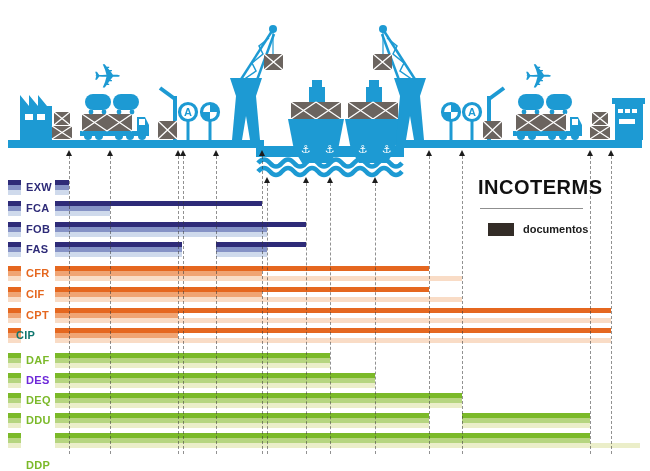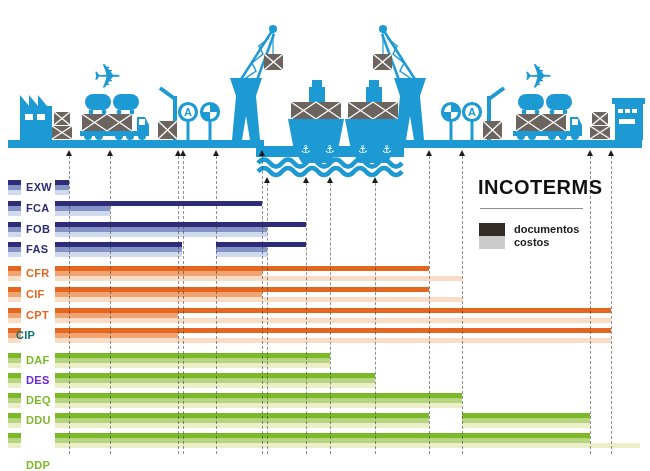--- a/index.html
+++ b/index.html
@@ -12,21 +12,21 @@
   #guides{position:absolute;left:0;top:0;width:650px;height:471px;z-index:3;pointer-events:none;}
   .bar-seg{position:absolute;height:5px;}
   .row-label{position:absolute;font-weight:bold;font-size:11px;line-height:15px;letter-spacing:.3px;}
   .swatch-stripe{position:absolute;width:13px;height:5px;}
   .guide-line{position:absolute;width:0;border-left:1px dashed rgba(55,55,55,.55);}
   .guide-arrow{position:absolute;width:0;height:0;border-left:3.5px solid transparent;
     border-right:3.5px solid transparent;border-bottom:6px solid #1c1c1c;}
   .legend{position:absolute;left:478px;top:176px;width:164px;z-index:4;}
   .legend-title{font-weight:bold;font-size:20px;color:#111;letter-spacing:.5px;}
   .legend-rule{border:0;border-top:1.5px solid #8f8f8f;margin:9px 0 14px 2px;width:103px;}
-  .legend-items{margin-left:1px;}
+  .legend-items{margin-left:10px;}
   .legend-item{display:flex;align-items:center;height:13px;}
   .legend-swatch{width:26px;height:13px;flex:0 0 26px;}
   .legend-label{font-weight:bold;font-size:11px;color:#1c1c1c;margin-left:9px;line-height:13px;}
 </style>
 </head>
 <body>
 
 <div class="canvas">
 
   <svg class="scene" width="650" height="192" viewBox="0 0 650 192">
@@ -324,20 +324,16 @@
     </div>
 
   <div class="legend">
     <div class="legend-title">INCOTERMS</div>
     <hr class="legend-rule">
     <div class="legend-items" id="legend-items">
         <div class="legend-item">
           <div class="legend-swatch" style="background: rgb(51, 44, 39);"></div>
           <div class="legend-label">documentos</div>
         </div>
-        <div class="legend-item">
-          <div class="legend-swatch" style="background: rgb(204, 204, 204);"></div>
-          <div class="legend-label">costos</div>
-        </div>
       </div>
   </div>
 
 </div>
 
 </body></html>

